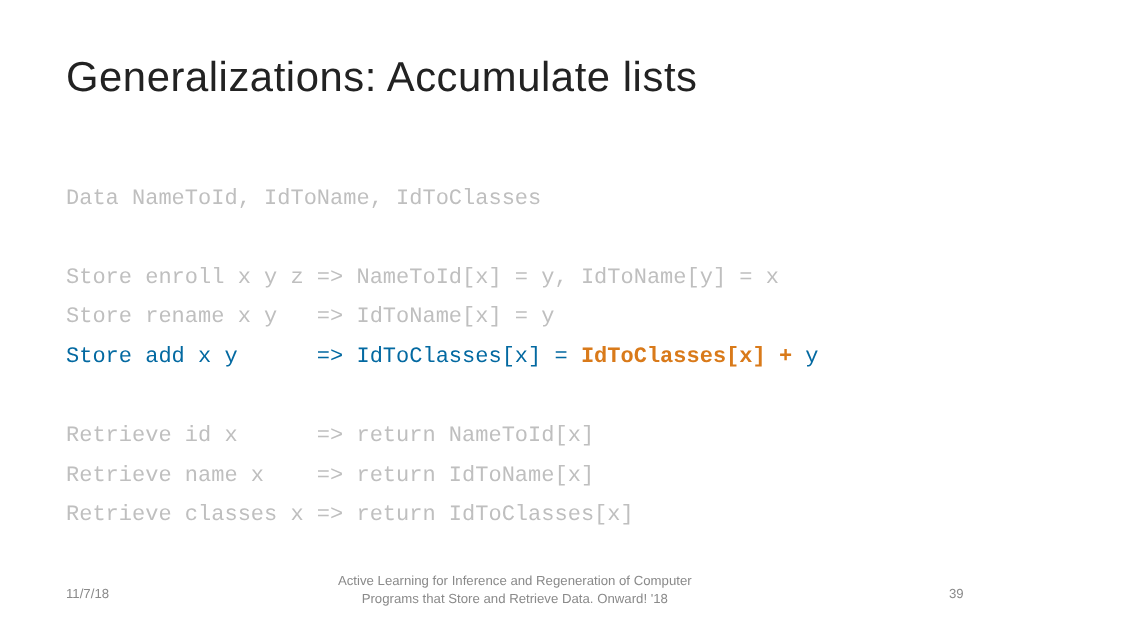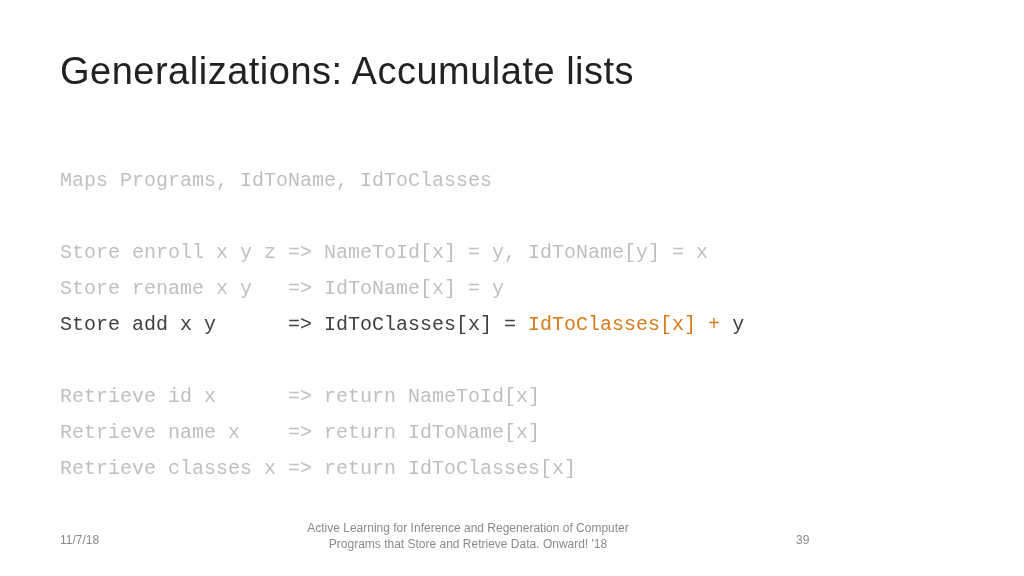--- a/index.html
+++ b/index.html
@@ -1,35 +1,35 @@
 <!DOCTYPE html>
 <html><head>
   <meta charset="utf-8">
   <style>
     * { margin: 0; padding: 0; box-sizing: border-box; }
     html, body { width: 1024px; height: 576px; background: #fff; font-family: "Segoe UI", "Helvetica Neue", Arial, sans-serif; color: #333; }
     .slide { position: relative; width: 936px; height: 576px; padding: 50px 60px 0 60px; }
     .title { font-size: 38px; font-weight: 400; color: #222; letter-spacing: 0.5px; margin-bottom: 34px; }
     .code { font-family: Consolas, "Courier New", monospace; font-size: 20px; line-height: 1.8; white-space: pre; }
     .dim { color: #bfbfbf; }
-    .active { color: #404040; }
-    .highlight { color: #d97a1a; font-weight: 400; }
+    .active { color: #0369a1; }
+    .highlight { color: #d97a1a; font-weight: 700; }
     .footer { position: absolute; bottom: 24px; left: 0; width: 100%; display: flex; align-items: center; justify-content: space-between; padding: 0 60px; font-size: 12px; color: #8a8a8a; }
     .footer-center { text-align: center; line-height: 1.35; flex: 1; margin-top: 20px; }
     .footer-left, .footer-right { width: 80px; margin-top: 28px; }
-    .footer-right { text-align: left; }
+    .footer-right { text-align: right; }
   </style>
 </head>
 <body>
 
 <div class="slide">
   <h1 class="title">Generalizations: Accumulate lists</h1>
 
   <div class="code">
-<span class="dim">Maps Programs, IdToName, IdToClasses</span>
+<span class="dim">Data NameToId, IdToName, IdToClasses</span>
 
 <span class="dim">Store enroll x y z =&gt; NameToId[x] = y, IdToName[y] = x</span>
 <span class="dim">Store rename x y   =&gt; IdToName[x] = y</span>
 <span class="active">Store add x y      =&gt; IdToClasses[x] = </span><span class="highlight">IdToClasses[x] + </span><span class="active">y</span>
 
 <span class="dim">Retrieve id x      =&gt; return NameToId[x]</span>
 <span class="dim">Retrieve name x    =&gt; return IdToName[x]</span>
 <span class="dim">Retrieve classes x =&gt; return IdToClasses[x]</span>
 </div>
 

